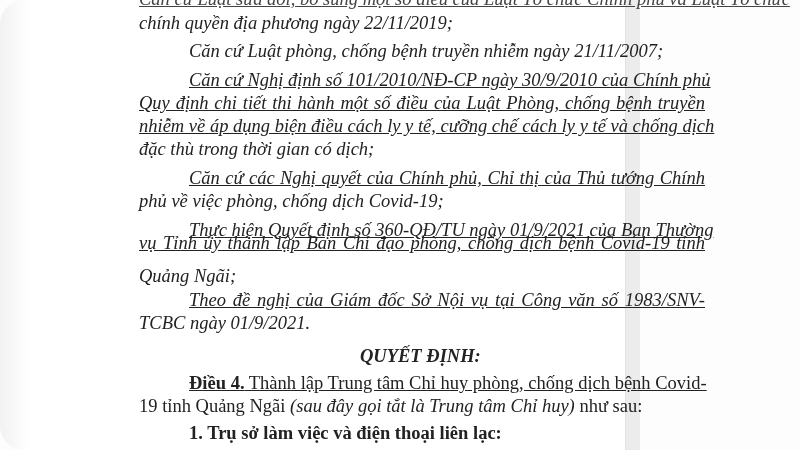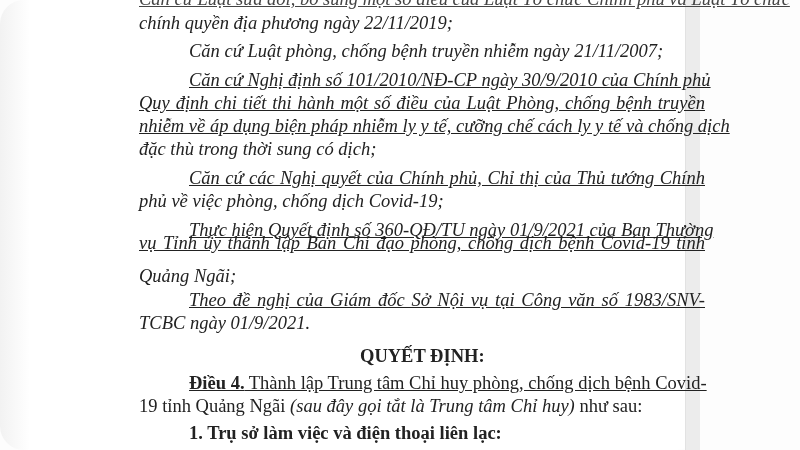--- a/index.html
+++ b/index.html
@@ -4,21 +4,21 @@
 <style>
   html, body { margin: 0; padding: 0; }
   body {
     width: 800px; height: 450px; overflow: hidden;
     background: #fdfdfd;
     position: relative;
     font-family: "Liberation Serif", "DejaVu Serif", serif;
     color: #222;
   }
   .page {
-    position: absolute; left: 0; top: 0; width: 700px; height: 450px;
+    position: absolute; left: 0; top: 0; width: 640px; height: 450px;
     background: linear-gradient(to right, #f2f2f2 0px, #ffffff 30px, #ffffff 760px, #f7f7f7 790px);
     border-radius: 24px;
   }
   .edge {
     position: absolute; right: 0; top: 0; width: 14px; height: 450px;
     background: #ececec; border-left: 1px solid #e2e2e2;
   }
   .doc {
     position: absolute; left: 139px; top: 0; width: 568px;
     font-size: 18.5px; line-height: 22px;
@@ -35,31 +35,31 @@
 
 <div class="page">
   <div class="edge"></div>
 
   <div class="doc">
     <div class="line it cut-top justify" style="top:-12px;">Căn cứ Luật sửa đổi, bổ sung một số điều của Luật Tổ chức Chính phủ và Luật Tổ chức</div>
     <div class="line it" style="top:12px;">chính quyền địa phương ngày 22/11/2019;</div>
     <div class="line it indent" style="top:40px;">Căn cứ Luật phòng, chống bệnh truyền nhiễm ngày 21/11/2007;</div>
     <div class="line it indent justify" style="top:69px;">Căn cứ Nghị định số 101/2010/NĐ-CP ngày 30/9/2010 của Chính phủ</div>
     <div class="line it justify" style="top:92px;">Quy định chi tiết thi hành một số điều của Luật Phòng, chống bệnh truyền</div>
-    <div class="line it justify" style="top:115px;">nhiễm về áp dụng biện pháp nhiễm ly y tế, cưỡng chế cách ly y tế và chống dịch</div>
-    <div class="line it" style="top:138px;">đặc thù trong thời sung có dịch;</div>
+    <div class="line it justify" style="top:115px;">nhiễm về áp dụng biện điều cách ly y tế, cưỡng chế cách ly y tế và chống dịch</div>
+    <div class="line it" style="top:138px;">đặc thù trong thời gian có dịch;</div>
     <div class="line it indent justify" style="top:167px;">Căn cứ các Nghị quyết của Chính phủ, Chỉ thị của Thủ tướng Chính</div>
     <div class="line it" style="top:190px;">phủ về việc phòng, chống dịch Covid-19;</div>
     <div class="line it indent justify" style="top:219px;">Thực hiện Quyết định số 360-QĐ/TU ngày 01/9/2021 của Ban Thường</div>
     <div class="line it justify" style="top:232px;">vụ Tỉnh ủy thành lập Ban Chỉ đạo phòng, chống dịch bệnh Covid-19 tỉnh</div>
     <div class="line it" style="top:265px;font-family:Liberation Serif, serif;">Quảng Ngãi;</div>
     <div class="line it indent justify" style="top:289px;">Theo đề nghị của Giám đốc Sở Nội vụ tại Công văn số 1983/SNV-</div>
     <div class="line it" style="top:312px;">TCBC ngày 01/9/2021.</div>
 
-    <div class="line b" style="top:345px; left:221px;">QUYẾT ĐỊNH:</div>
+    <div class="line b" style="top:345px; left:221px;font-style:italic;">QUYẾT ĐỊNH:</div>
 
     <div class="line indent justify" style="top:372px;">
       <span class="b">Điều 4.</span><span> Thành lập Trung tâm Chỉ huy phòng, chống dịch bệnh Covid-</span>
     </div>
     <div class="line" style="top:395px;">
       <span>19 tỉnh Quảng Ngãi </span><span class="it">(sau đây gọi tắt là Trung tâm Chỉ huy)</span><span> như sau:</span>
     </div>
 
     <div class="line b indent" style="top:422px;">1. Trụ sở làm việc và điện thoại liên lạc:</div>
     <div class="line indent justify" style="top:449px;">a) Trụ sở làm việc của Trung tâm Chỉ huy: Đặt tại Phòng họp số 3 của</div>

